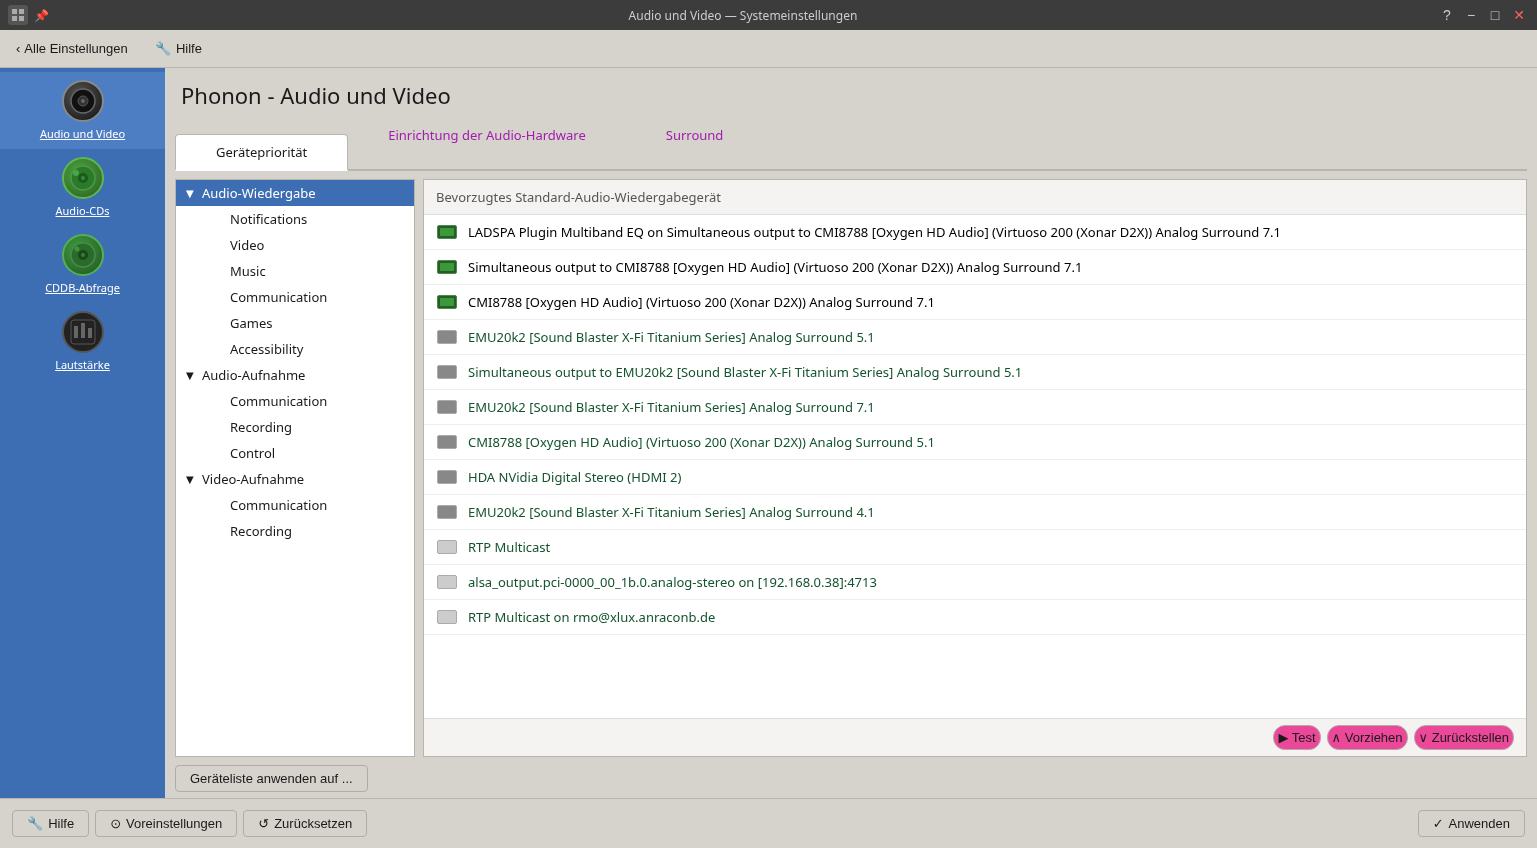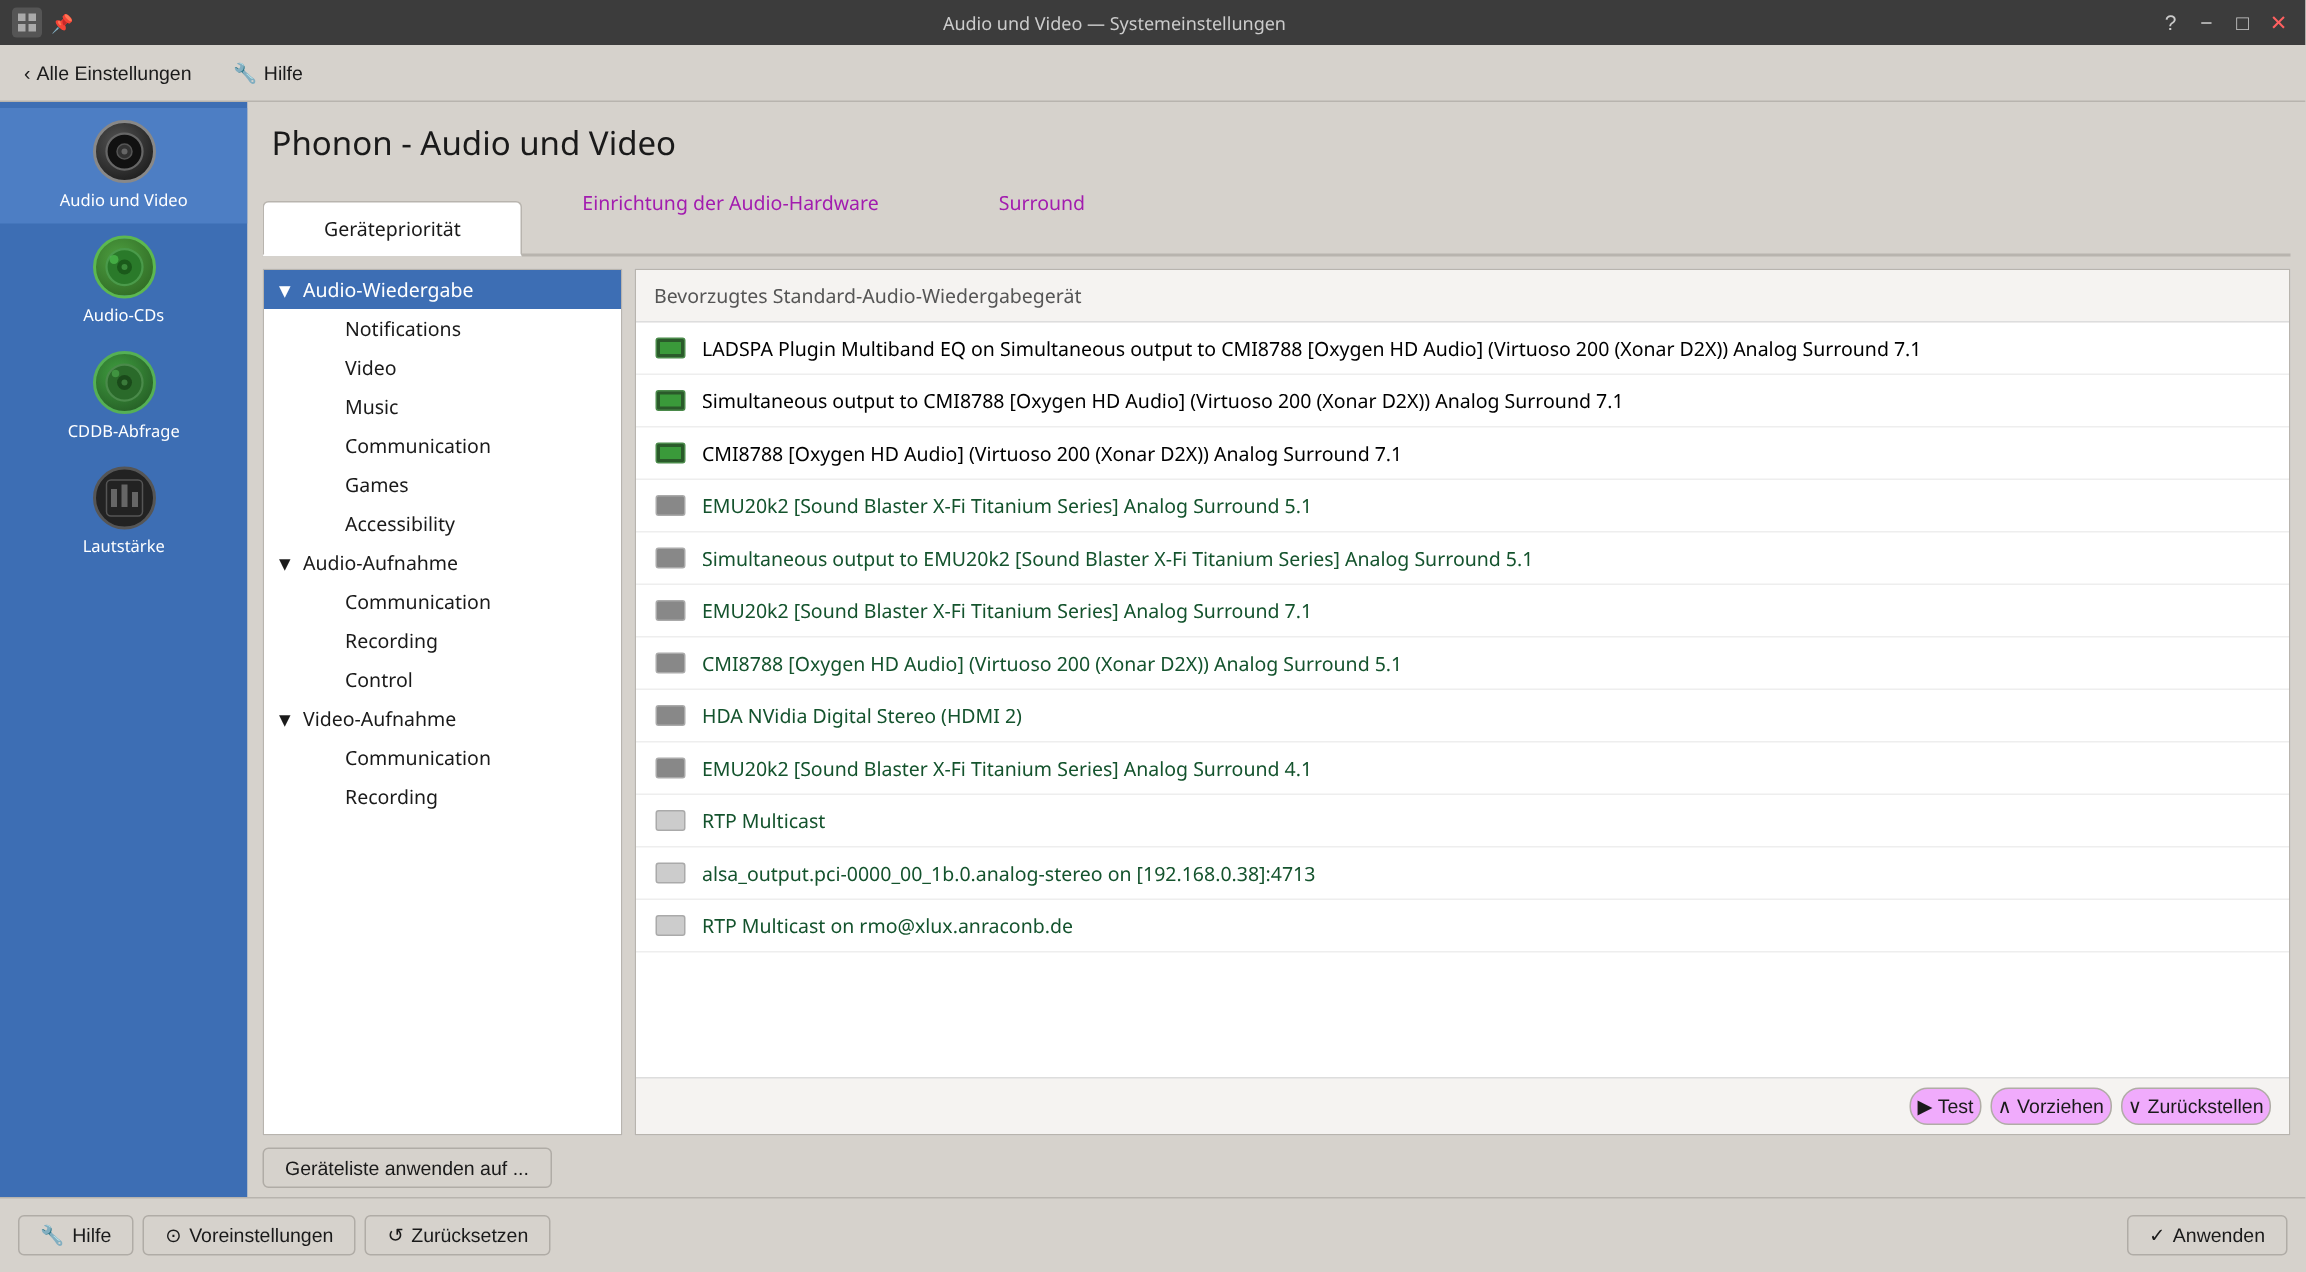--- a/index.html
+++ b/index.html
@@ -137,20 +137,21 @@
       border: 2px solid #55b055;
     }
     .sidebar-icon.lautstarke {
       background: #222;
       border: 2px solid #555;
     }
     .sidebar-label {
       font-size: 11px;
       text-align: center;
       color: white;
+      text-decoration: underline;
     }
     .content-area {
       flex: 1;
       background: #d6d2cc;
       display: flex;
       flex-direction: column;
       overflow: hidden;
     }
     .page-title {
       font-size: 22px;
@@ -323,21 +324,21 @@
       display: flex;
       align-items: center;
       justify-content: flex-end;
       gap: 6px;
       padding: 6px 12px;
       border-top: 1px solid #ddd;
       background: #f5f3f1;
     }
     .action-btn {
       padding: 4px 4px;
-      background: #f0abfc;
+      background: #ec4899;
       border: 1px solid #b0aca6;
       border-radius: 12px;
       cursor: pointer;
       font-size: 13px;
       color: #1a1a1a;
       display: flex;
       align-items: center;
       gap: 4px;
     }
     .apply-btn {

